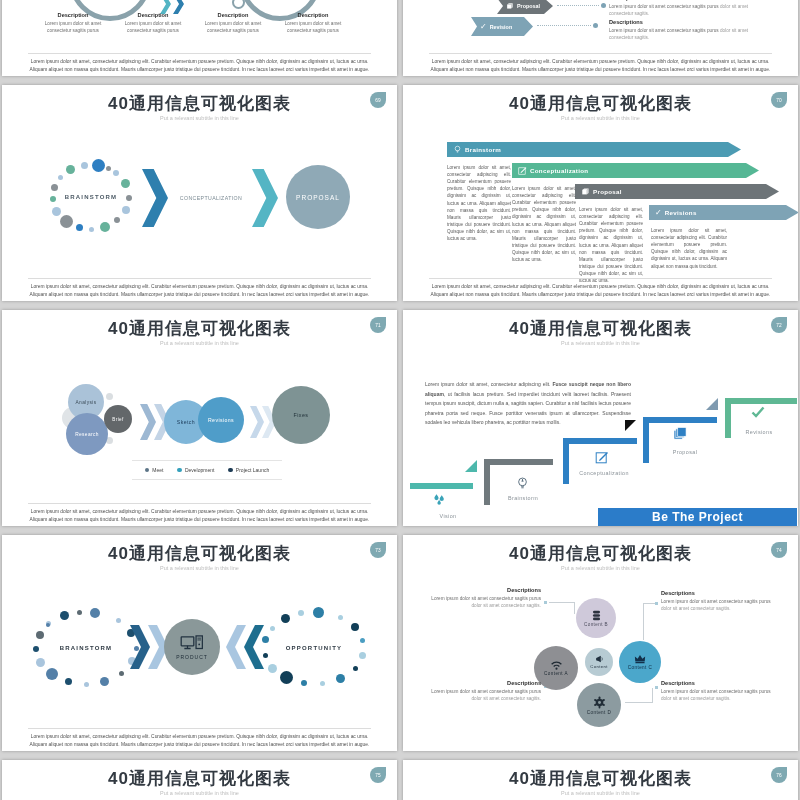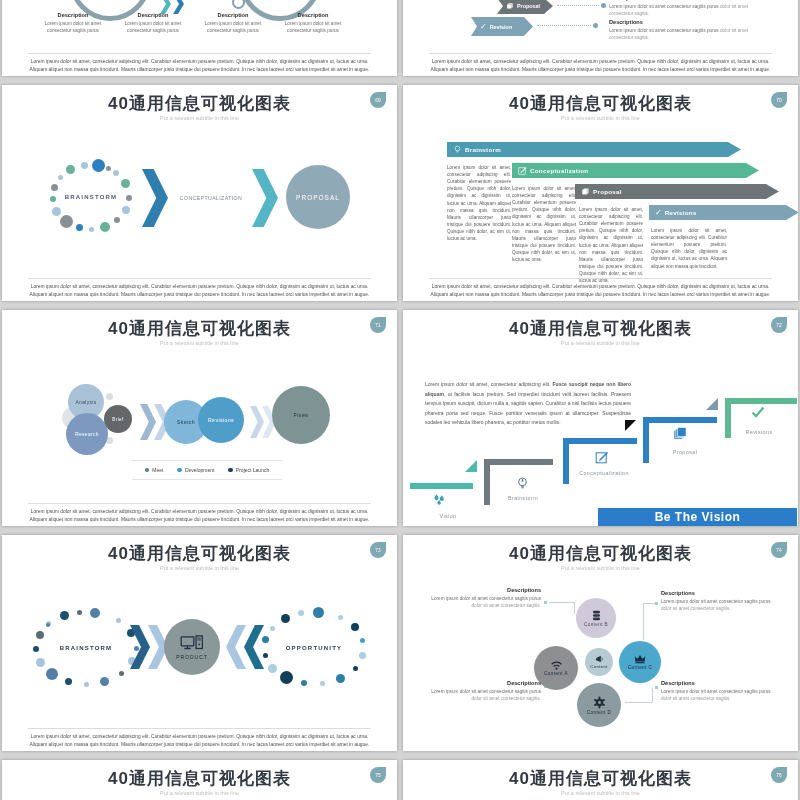--- a/index.html
+++ b/index.html
@@ -269,21 +269,21 @@
           <rect x="5" y=".5" width="9" height="9.5" fill="#2e80c4" stroke="#fff" stroke-width=".7"></rect>
         </svg>
       </span>
     <div class="slabel" style="left:252px;top:139px;width:60px;text-align:center">Proposal</div>
     <span class="icn" style="position:absolute;left:348px;top:96px">
         <svg width="14" height="12" viewBox="0 0 14 12">
           <path d="M1.5 6.5l3.5 3.5L12.5 1.5" fill="none" stroke="#5fb894" stroke-width="2.4"></path>
         </svg>
       </span>
     <div class="slabel" style="left:330px;top:119px;width:52px;text-align:center">Revisions</div>
-    <div class="winbar" style="left:195px;top:198px;width:199px;height:18px;background:#2b7cc9">Be The Vision</div>
+    <div class="winbar" style="left:195px;top:198px;width:199px;height:18px;background:#2b7cc9">Be The Project</div>
   </section>
 
   <section class="slide" style="left:2px;top:535px">
     <h2 class="st">40通用信息可视化图表</h2>
     <div class="ssub">Put a relevant subtitle in this line</div>
     <div class="badge">73</div>
     <div class="ring" style="left:26px;top:70px;width:116px;height:86px">
       <span class="rlbl" style="color:#2f3a44">BRAINSTORM</span>
     <span class="dot" style="height: 10px; width: 10px; left: 61.6824px; top: 2.54692px; background: rgb(84, 128, 168);"></span>
         <span class="dot" style="height: 5px; width: 5px; left: 48.5413px; top: 4.85035px; background: rgb(93, 107, 115);"></span>

